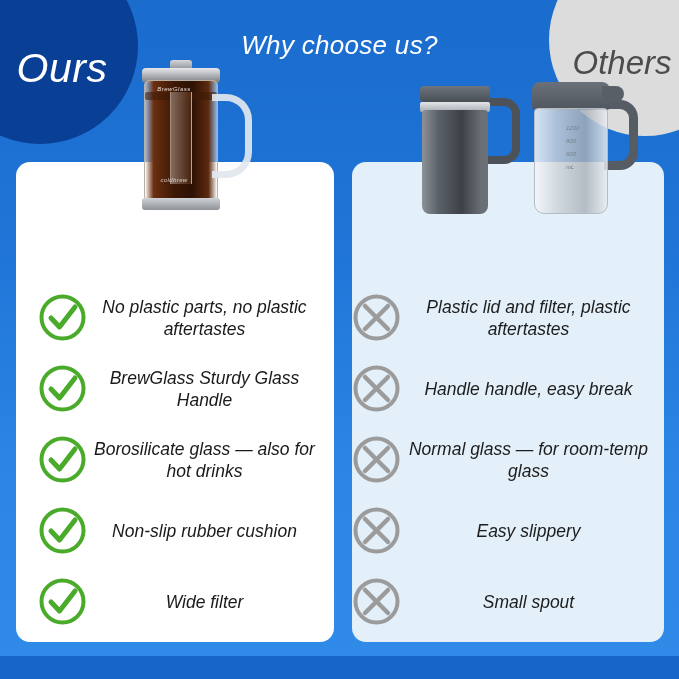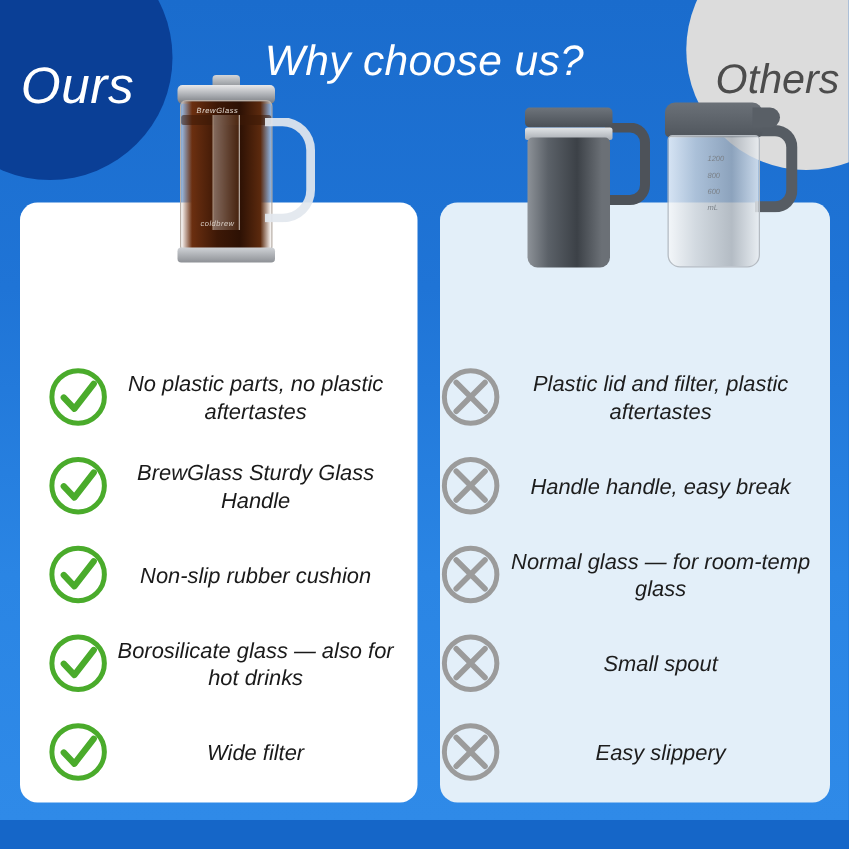--- a/index.html
+++ b/index.html
@@ -59,21 +59,21 @@
     padding-right: 46px;
     padding-top: 46px;
   }
   #headline {
     position: absolute;
     left: 0;
     top: 30px;
     width: 679px;
     text-align: center;
     color: #ffffff;
-    font-size: 34px;
+    font-size: 26px;
     font-weight: 400;
     letter-spacing: 0.3px;
   }
 
   
   .panel {
     position: absolute;
     border-radius: 14px;
   }
   #panel-ours {
@@ -390,31 +390,31 @@
         <div class="row-text">BrewGlass Sturdy Glass Handle</div>
       </div>
 
       <div class="row">
         <div class="mark">
           <svg width="49" height="49" viewBox="0 0 49 49">
             <circle cx="24.5" cy="24.5" r="21" fill="none" stroke="#4aab2b" stroke-width="4"></circle>
             <path d="M13 25 L21.5 34 L37 14" fill="none" stroke="#4aab2b" stroke-width="5" stroke-linecap="round" stroke-linejoin="round"></path>
           </svg>
         </div>
-        <div class="row-text">Non-slip rubber cushion</div>
+        <div class="row-text">Borosilicate glass — also for hot drinks</div>
       </div>
 
       <div class="row">
         <div class="mark">
           <svg width="49" height="49" viewBox="0 0 49 49">
             <circle cx="24.5" cy="24.5" r="21" fill="none" stroke="#4aab2b" stroke-width="4"></circle>
             <path d="M13 25 L21.5 34 L37 14" fill="none" stroke="#4aab2b" stroke-width="5" stroke-linecap="round" stroke-linejoin="round"></path>
           </svg>
         </div>
-        <div class="row-text">Borosilicate glass — also for hot drinks</div>
+        <div class="row-text">Non-slip rubber cushion</div>
       </div>
 
       <div class="row">
         <div class="mark">
           <svg width="49" height="49" viewBox="0 0 49 49">
             <circle cx="24.5" cy="24.5" r="21" fill="none" stroke="#4aab2b" stroke-width="4"></circle>
             <path d="M13 25 L21.5 34 L37 14" fill="none" stroke="#4aab2b" stroke-width="5" stroke-linecap="round" stroke-linejoin="round"></path>
           </svg>
         </div>
         <div class="row-text">Wide filter</div>
@@ -473,29 +473,29 @@
         <div class="row-text">Normal glass — for room-temp glass</div>
       </div>
 
       <div class="row">
         <div class="mark">
           <svg width="49" height="49" viewBox="0 0 49 49">
             <circle cx="24.5" cy="24.5" r="21" fill="none" stroke="#9b9b9b" stroke-width="4"></circle>
             <path d="M13 13 L36 36 M36 13 L13 36" fill="none" stroke="#9b9b9b" stroke-width="4.5" stroke-linecap="round"></path>
           </svg>
         </div>
-        <div class="row-text">Small spout</div>
+        <div class="row-text">Easy slippery</div>
       </div>
 
       <div class="row">
         <div class="mark">
           <svg width="49" height="49" viewBox="0 0 49 49">
             <circle cx="24.5" cy="24.5" r="21" fill="none" stroke="#9b9b9b" stroke-width="4"></circle>
             <path d="M13 13 L36 36 M36 13 L13 36" fill="none" stroke="#9b9b9b" stroke-width="4.5" stroke-linecap="round"></path>
           </svg>
         </div>
-        <div class="row-text">Easy slippery</div>
+        <div class="row-text">Small spout</div>
       </div>
 
     </div>
   </div>
 
 </div>
 
 </body></html>

